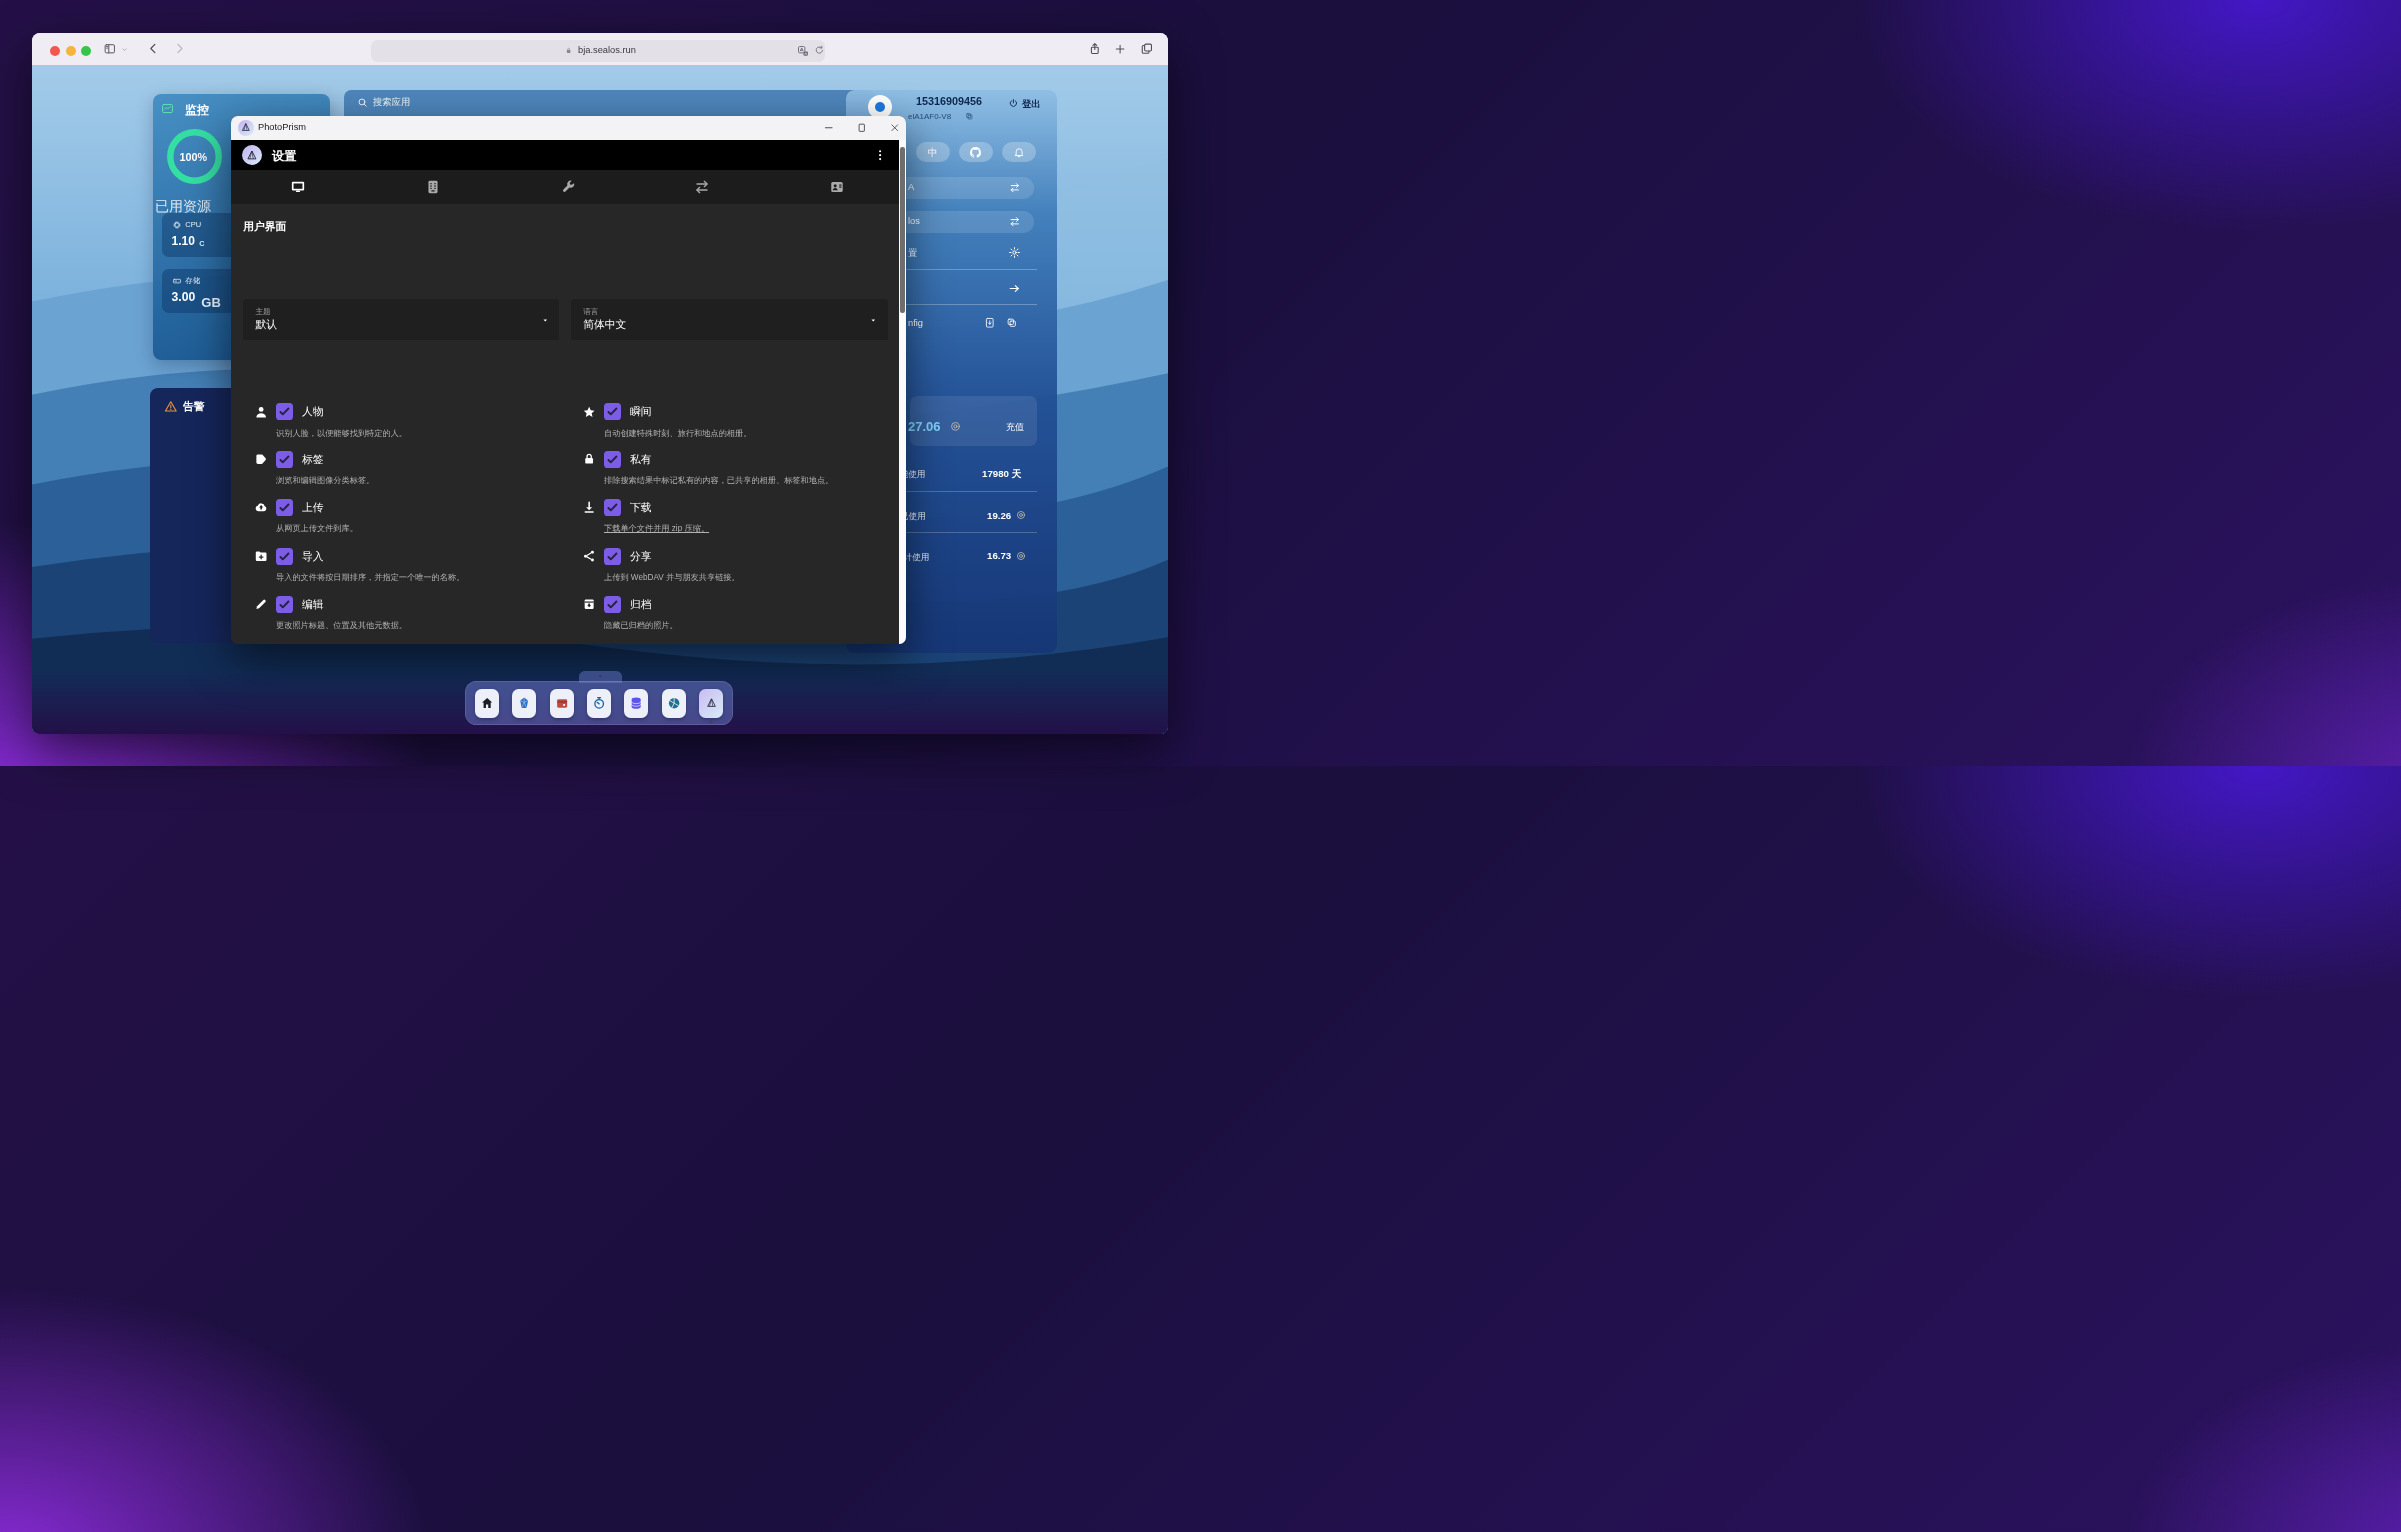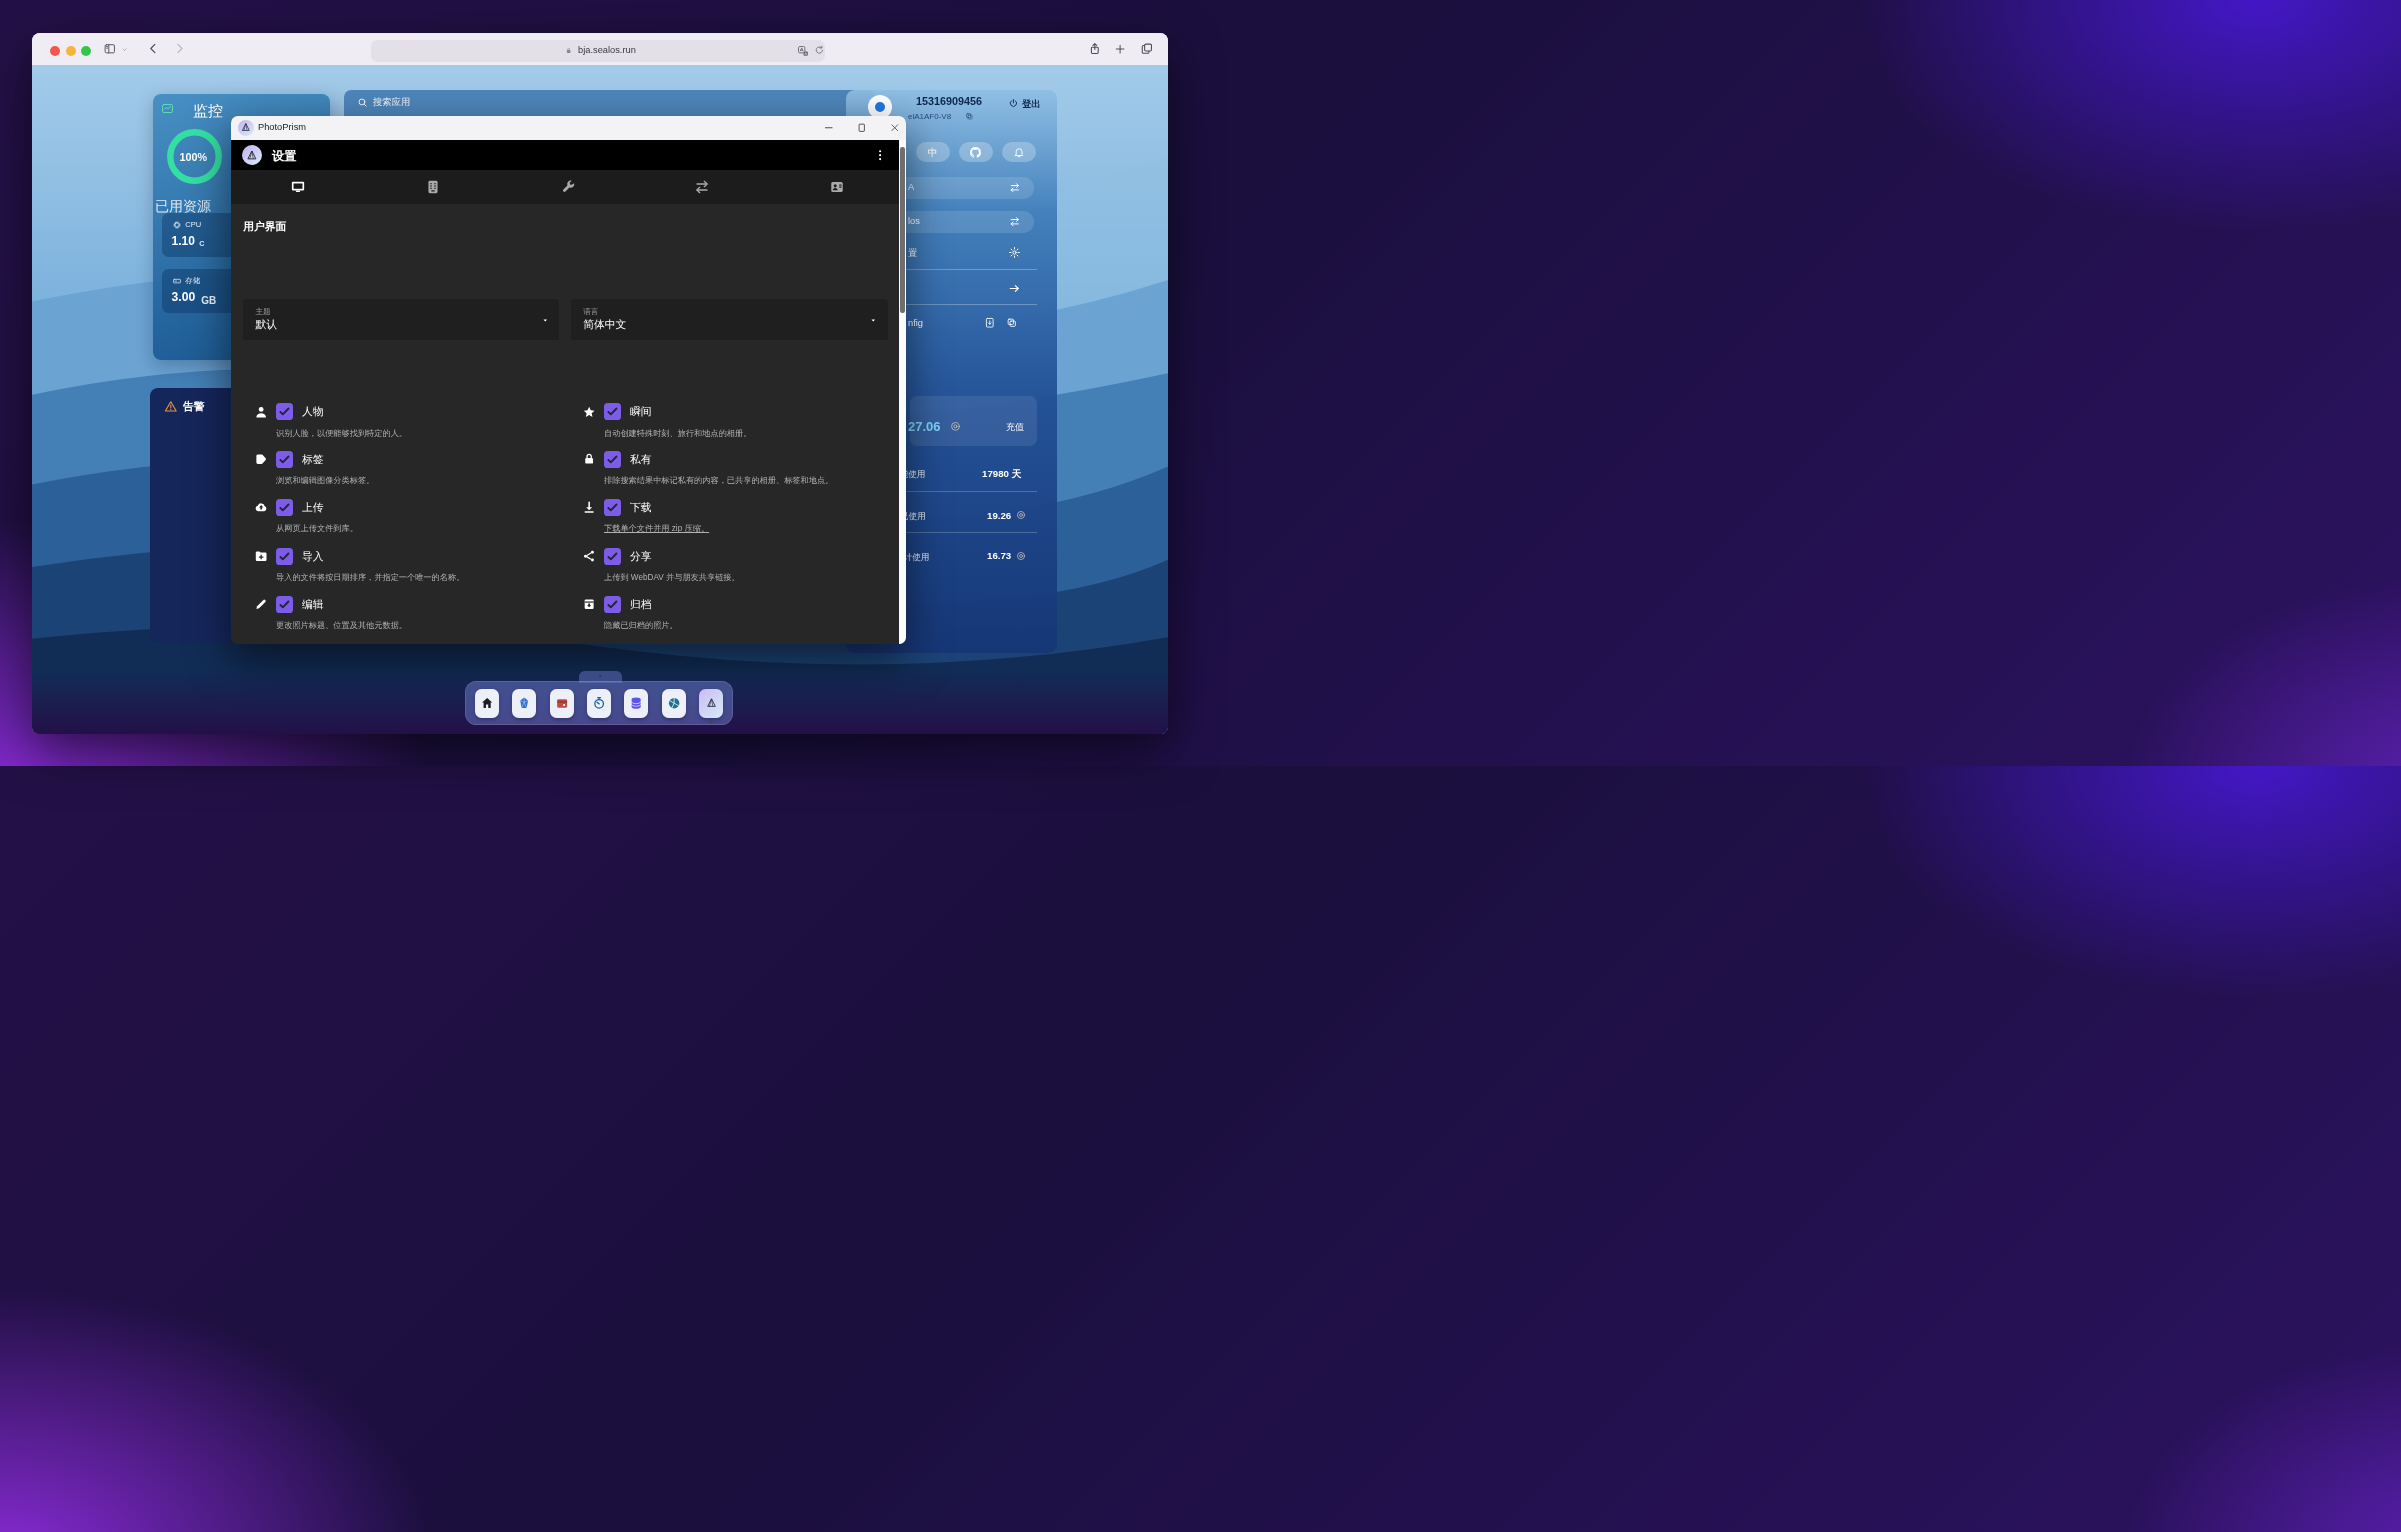--- a/index.html
+++ b/index.html
@@ -178,21 +178,21 @@
 
     <div class="abs panel-monitor">
       <span class="i" style="left:8px;top:8px;width:13px;height:13px;color:#5fe3b1">
           <svg viewBox="0 0 24 24" xmlns="http://www.w3.org/2000/svg">
             <g fill="none" stroke="currentColor" stroke-width="1.8" stroke-linecap="round" stroke-linejoin="round">
               <rect x="3" y="4.5" width="18" height="15" rx="2"></rect>
               <path d="M6.5 13.5l3.5-3.5 2.8 2.8 4.7-4.8"></path>
             </g>
           </svg>
         </span>
-      <span class="txt" style="left:40px;top:8px;font-size:15px;font-weight:normal;color:#fff">监控</span>
+      <span class="txt" style="left:32px;top:8px;font-size:12px;font-weight:bold;color:#fff">监控</span>
       <svg class="abs" style="left:13px;top:34px" width="57" height="57" viewBox="0 0 80 80">
         <circle cx="40" cy="40" r="34" fill="none" stroke="#35dfa4" stroke-width="9"></circle>
       </svg>
       <span class="txt" style="left:26.5px;top:57px;font-size:10.8px;font-weight:bold;color:#fff">100%</span>
       <span class="txt" style="left:2px;top:104px;font-size:14px;color:rgba(255,255,255,.85)">已用资源</span>
       <div class="mini-card" style="top:119px">
         <span class="i" style="left:9.3px;top:7.2px;width:10px;height:10px;color:#e8f3fb">
             <svg viewBox="0 0 24 24" xmlns="http://www.w3.org/2000/svg">
               <g fill="none" stroke="currentColor" stroke-width="1.7" stroke-linecap="round" stroke-linejoin="round">
                 <rect x="7.2" y="7.2" width="9.6" height="9.6" rx="1.5"></rect>
@@ -209,21 +209,21 @@
             <svg viewBox="0 0 24 24" xmlns="http://www.w3.org/2000/svg">
               <g fill="none" stroke="currentColor" stroke-width="1.7" stroke-linecap="round" stroke-linejoin="round">
                 <rect x="3.5" y="8" width="17" height="8.5" rx="2"></rect>
                 <path d="M7 12.2h4"></path>
               </g>
               <circle cx="16.8" cy="12.2" r="1.1" fill="currentColor"></circle>
             </svg>
           </span>
         <span class="txt" style="left:23px;top:7.2px;font-size:7.5px;color:#e8f3fb">存储</span>
         <span class="txt" style="left:9.3px;top:21px;font-size:12.2px;font-weight:bold;color:#fff">3.00</span>
-        <span class="txt" style="left:39px;top:26px;font-size:10px;font-weight:bold;color:#e8f3fb">GB</span>
+        <span class="txt" style="left:39px;top:26px;font-size:13px;font-weight:bold;color:#e8f3fb">GB</span>
       </div>
     </div>
 
     <div class="abs panel-alert">
       <span class="i" style="left:14.3px;top:11.5px;width:13.6px;height:13.6px;color:#e8923d">
           <svg viewBox="0 0 24 24" xmlns="http://www.w3.org/2000/svg">
             <path d="M12 3.2 21.5 19.5H2.5Z" fill="none" stroke="currentColor" stroke-width="2" stroke-linejoin="round"></path>
             <path d="M12 9.5v4.3" stroke="currentColor" stroke-width="2" stroke-linecap="round"></path>
             <circle cx="12" cy="16.6" r="1.1" fill="currentColor"></circle>
           </svg>

